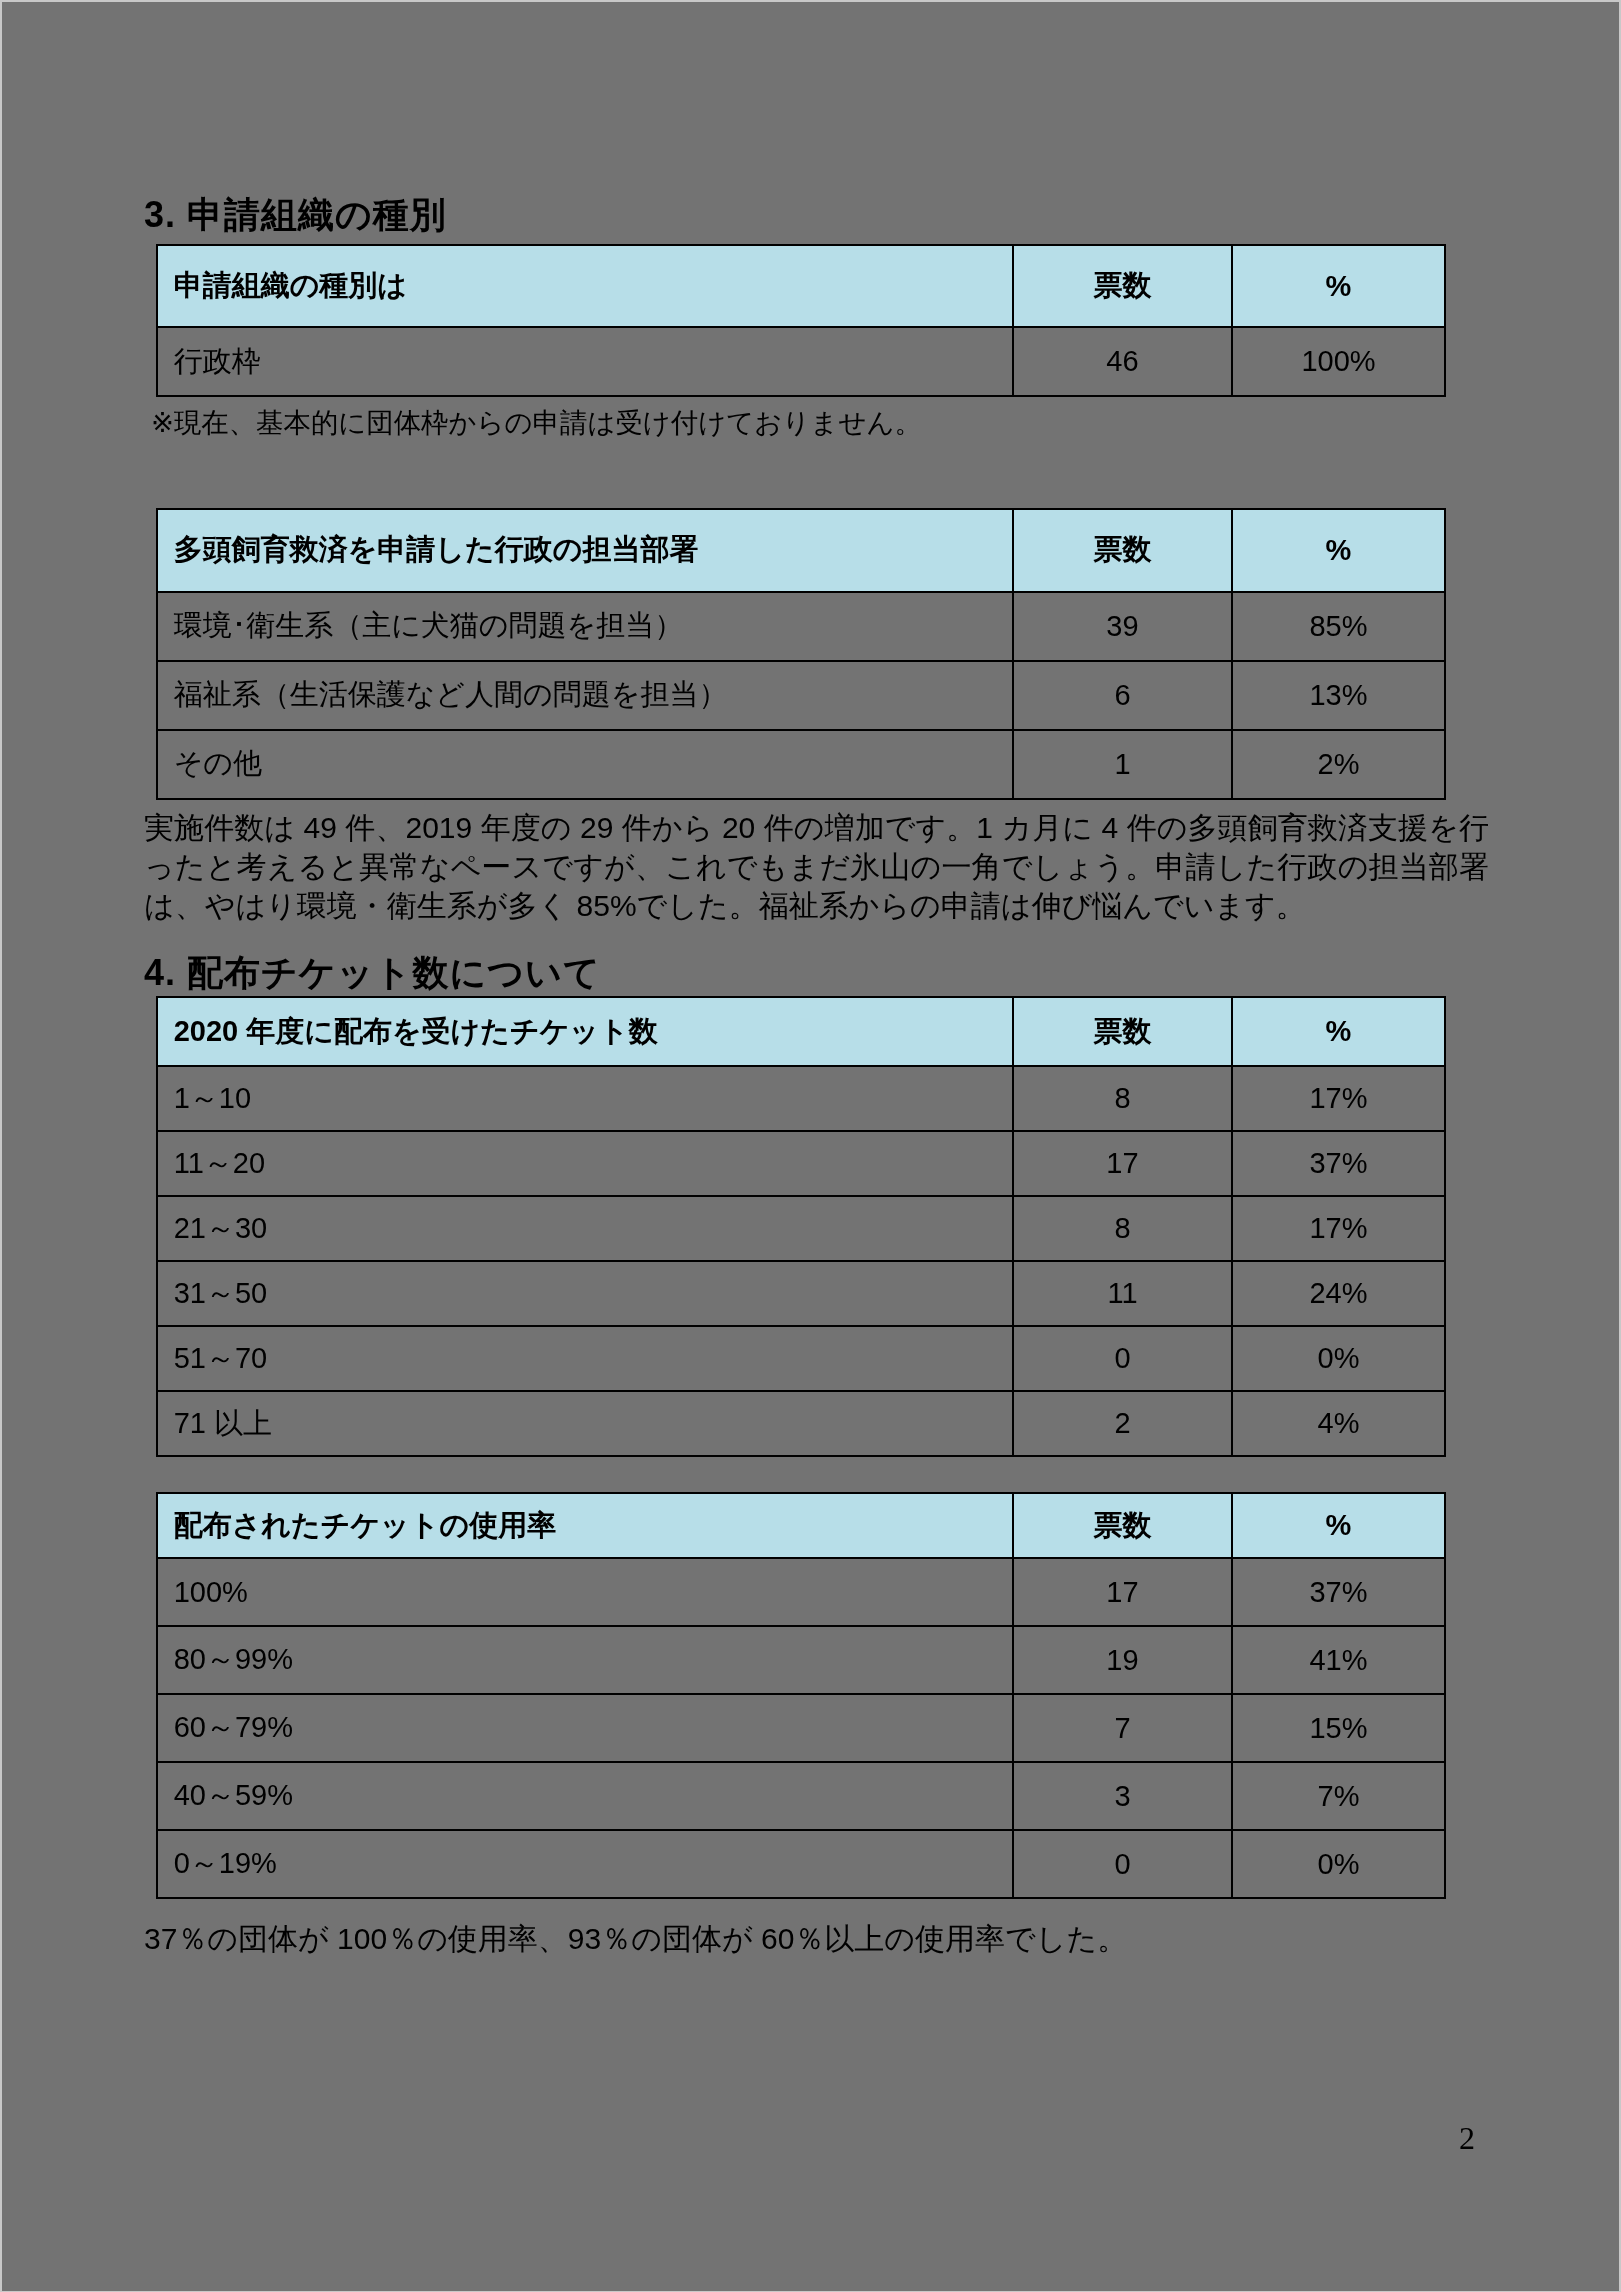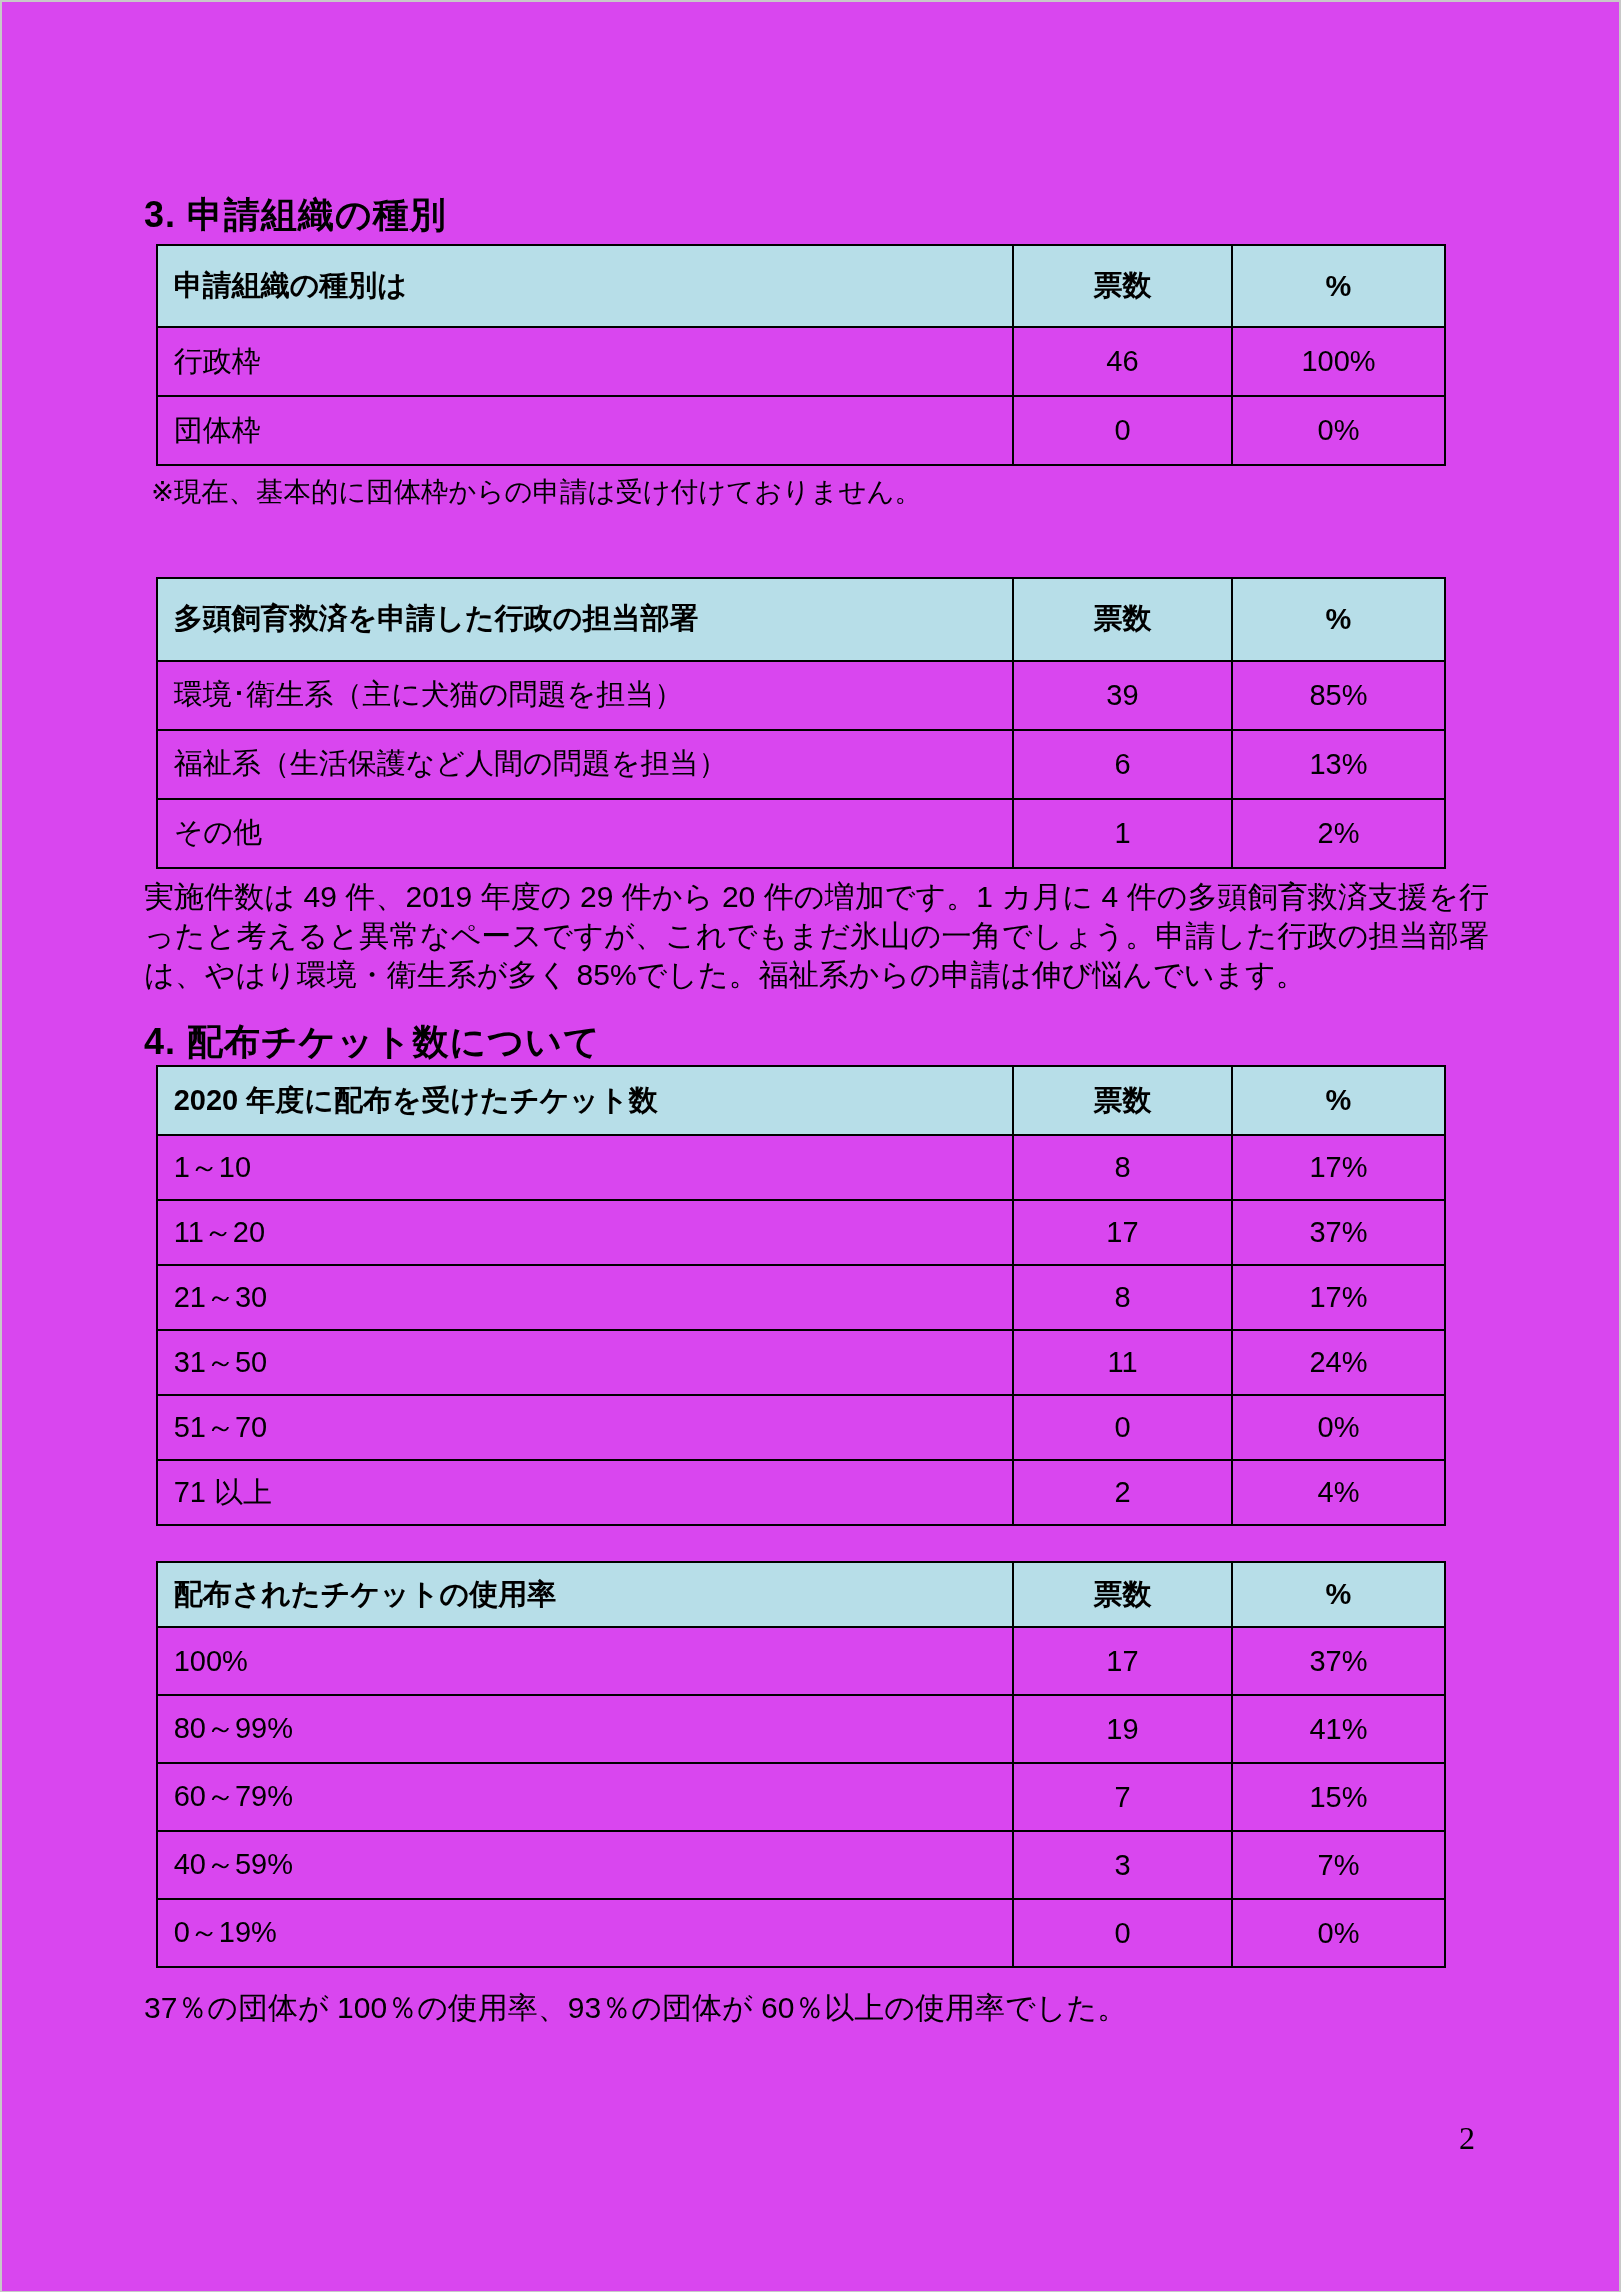--- a/index.html
+++ b/index.html
@@ -6,21 +6,21 @@
     --header-bg:#b7dee8;
     --line:#000;
     --page-border:#c8c8c8;
   }
   *{box-sizing:border-box;}
   html,body{margin:0;padding:0;background:#fff;}
   body{font-family:"Liberation Sans","DejaVu Sans",sans-serif;color:#000;}
   .page{
     position:relative;
     width:1621px;height:2293px;
-    background:#d946ef;
+    background:#737373;
     border:2px solid var(--page-border);
     overflow:hidden;
   }
   .sec-heading{
     margin:0 0 0 142px;
     font-size:36px;font-weight:bold;line-height:1.15;
     letter-spacing:1px;
   }
   .sec-heading.first{margin-top:192px;}
   .sec-heading.second{margin-top:26.5px;}
@@ -111,25 +111,20 @@
         <th>票数</th>
         <th>%</th>
       </tr>
     </thead>
     <tbody>
       <tr>
         <td class="label">行政枠</td>
         <td class="num">46</td>
         <td class="num">100%</td>
       </tr>
-      <tr>
-        <td class="label">団体枠</td>
-        <td class="num">0</td>
-        <td class="num">0%</td>
-      </tr>
     </tbody>
   </table>
 
   <div class="note">※現在、基本的に団体枠からの申請は受け付けておりません。</div>
 
   <table class="data-table t2">
     <colgroup>
         <col class="c-label">
         <col class="c-votes">
         <col class="c-pct">

